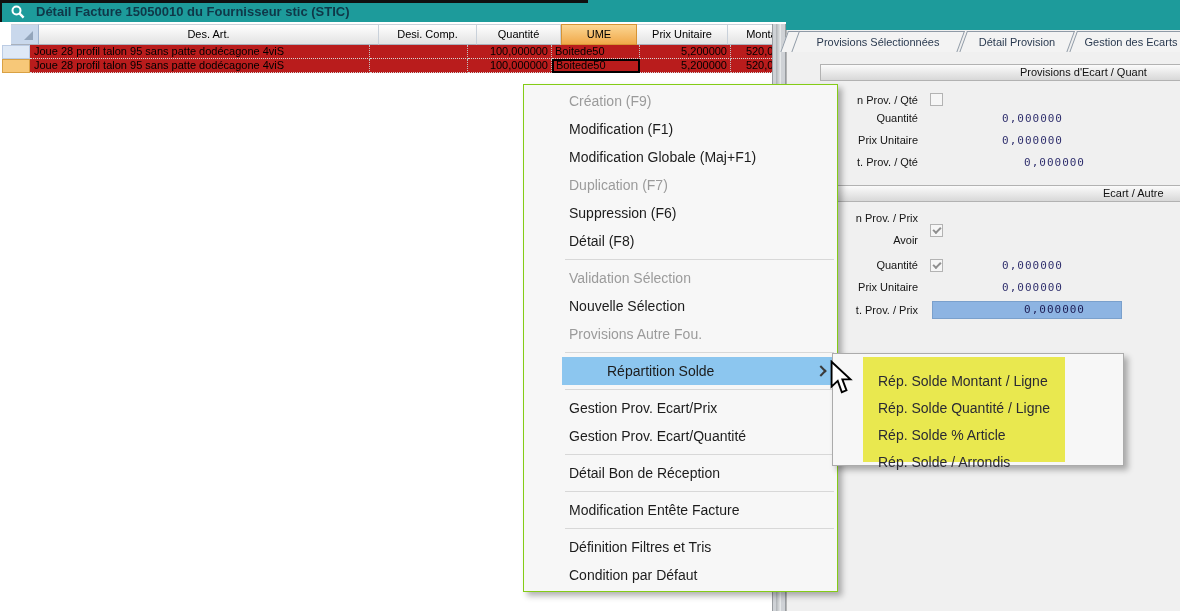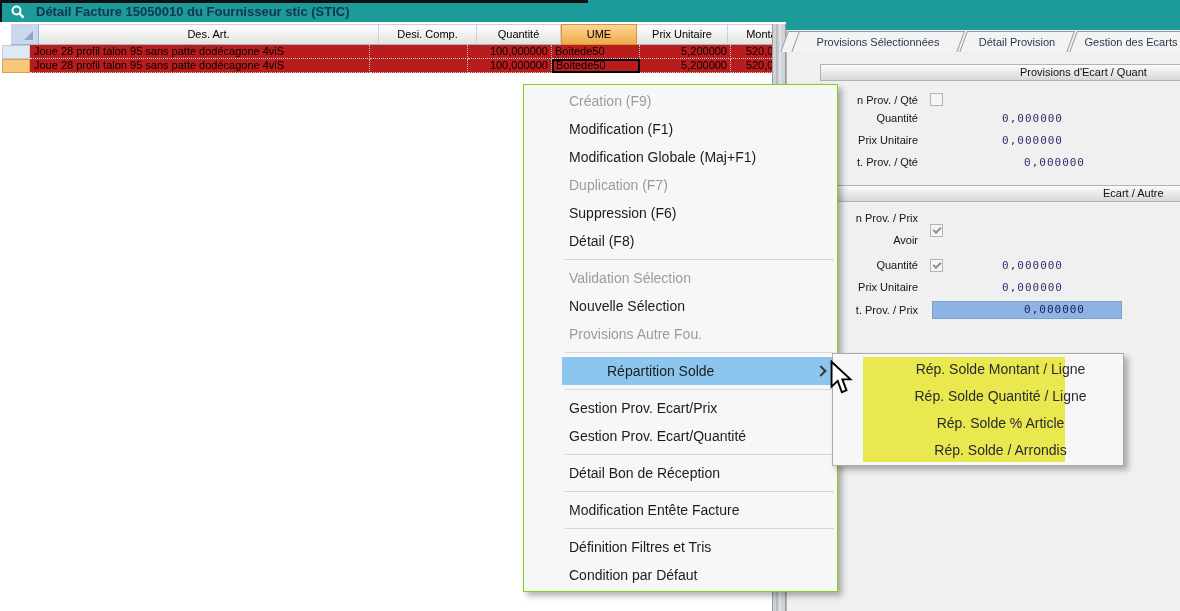--- a/index.html
+++ b/index.html
@@ -64,21 +64,21 @@
       position:relative;white-space:nowrap;}
   .mi.dis{color:#9b9b9b;}
   .mi.hl{background:#8cc6ef;margin-left:38px;}
   .chev{position:absolute;right:12px;top:10px;width:6px;height:6px;
         border-top:2px solid #3a3a3a;border-right:2px solid #3a3a3a;transform:rotate(45deg);}
   .msep{height:9px;position:relative;}
   .msep::after{content:'';position:absolute;left:41px;right:3px;top:4px;border-top:1px solid #d8d8d8;}
 
   
   .submenu{left:832px;top:353px;width:292px;height:113px;background:#f7f7f7;border:1px solid #ababab;
-           box-shadow:4px 4px 6px rgba(0,0,0,.30);padding-top:2px;z-index:11;text-align:center;}
+           box-shadow:4px 4px 6px rgba(0,0,0,.30);padding-top:14px;z-index:11;}
   .ylw{position:absolute;left:30px;top:3px;width:202px;height:105px;background:#e9e84f;}
   .smi{height:27px;line-height:27px;padding-left:45px;font-size:14px;color:#2a2a33;
        position:relative;z-index:1;white-space:nowrap;}
 
   .cursor{left:829px;top:360px;z-index:12;}
 </style>
 </head>
 <body>
 
 <div class="stage">

